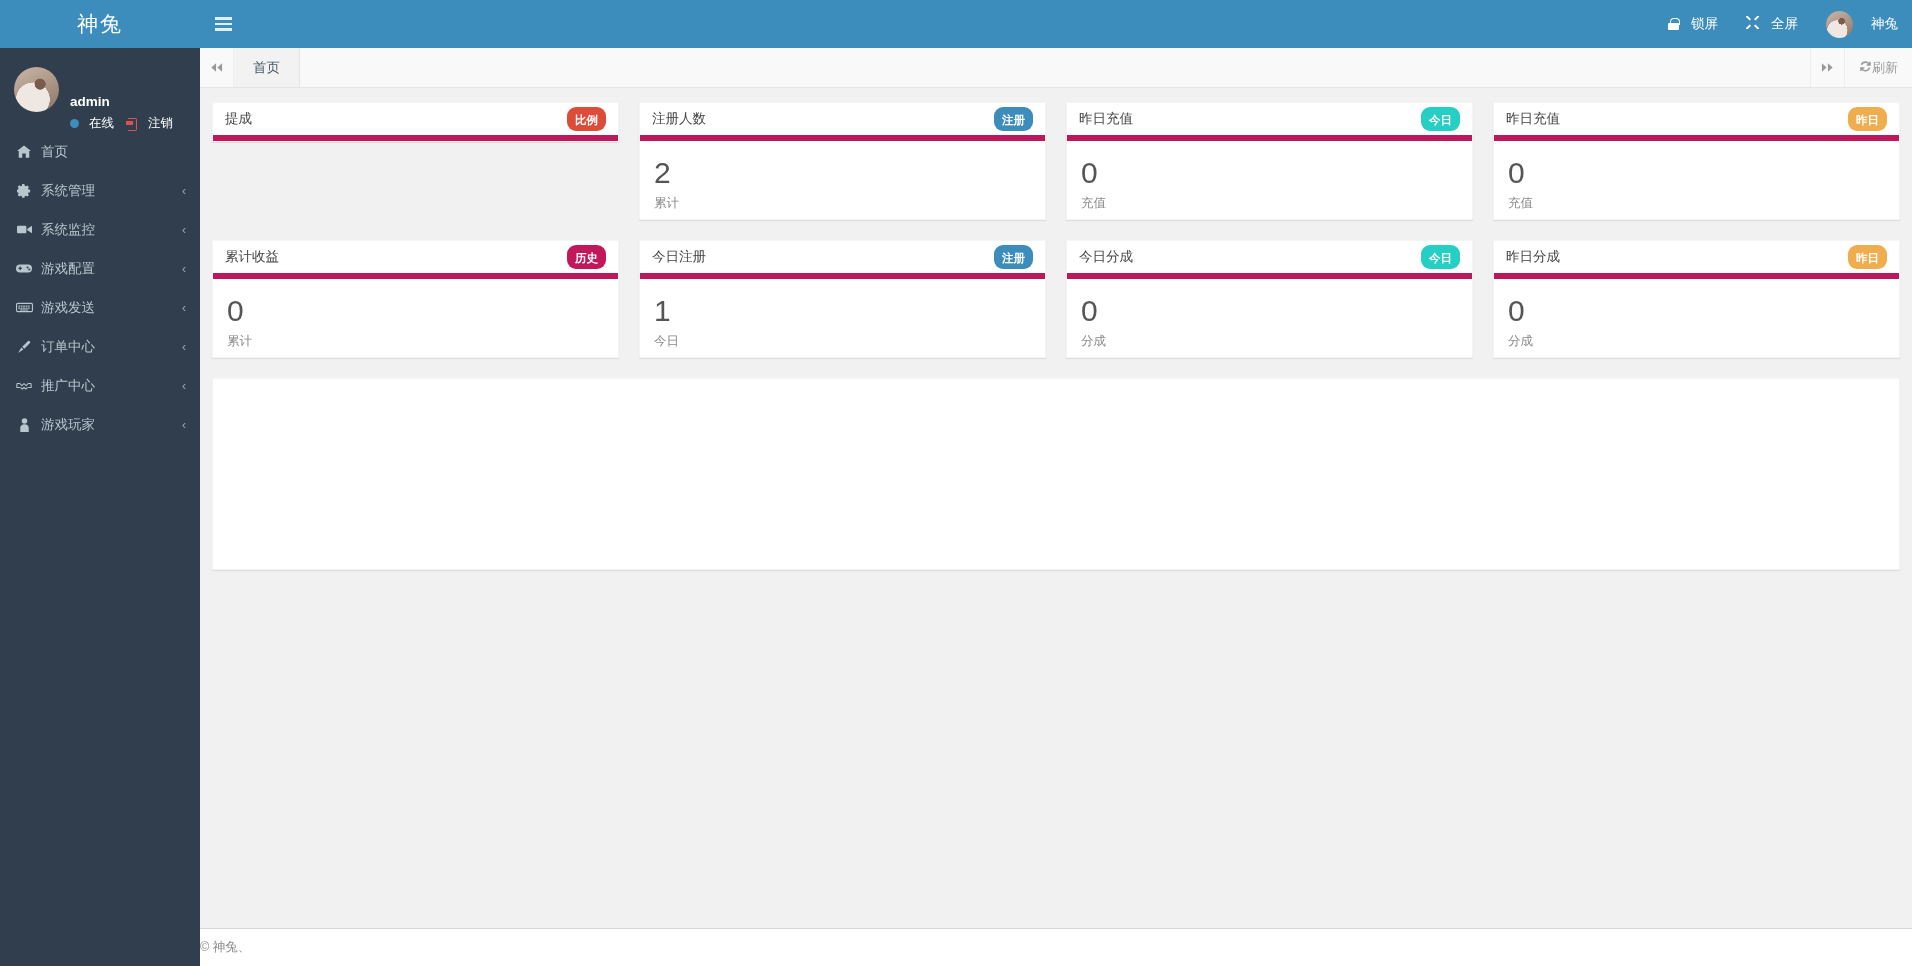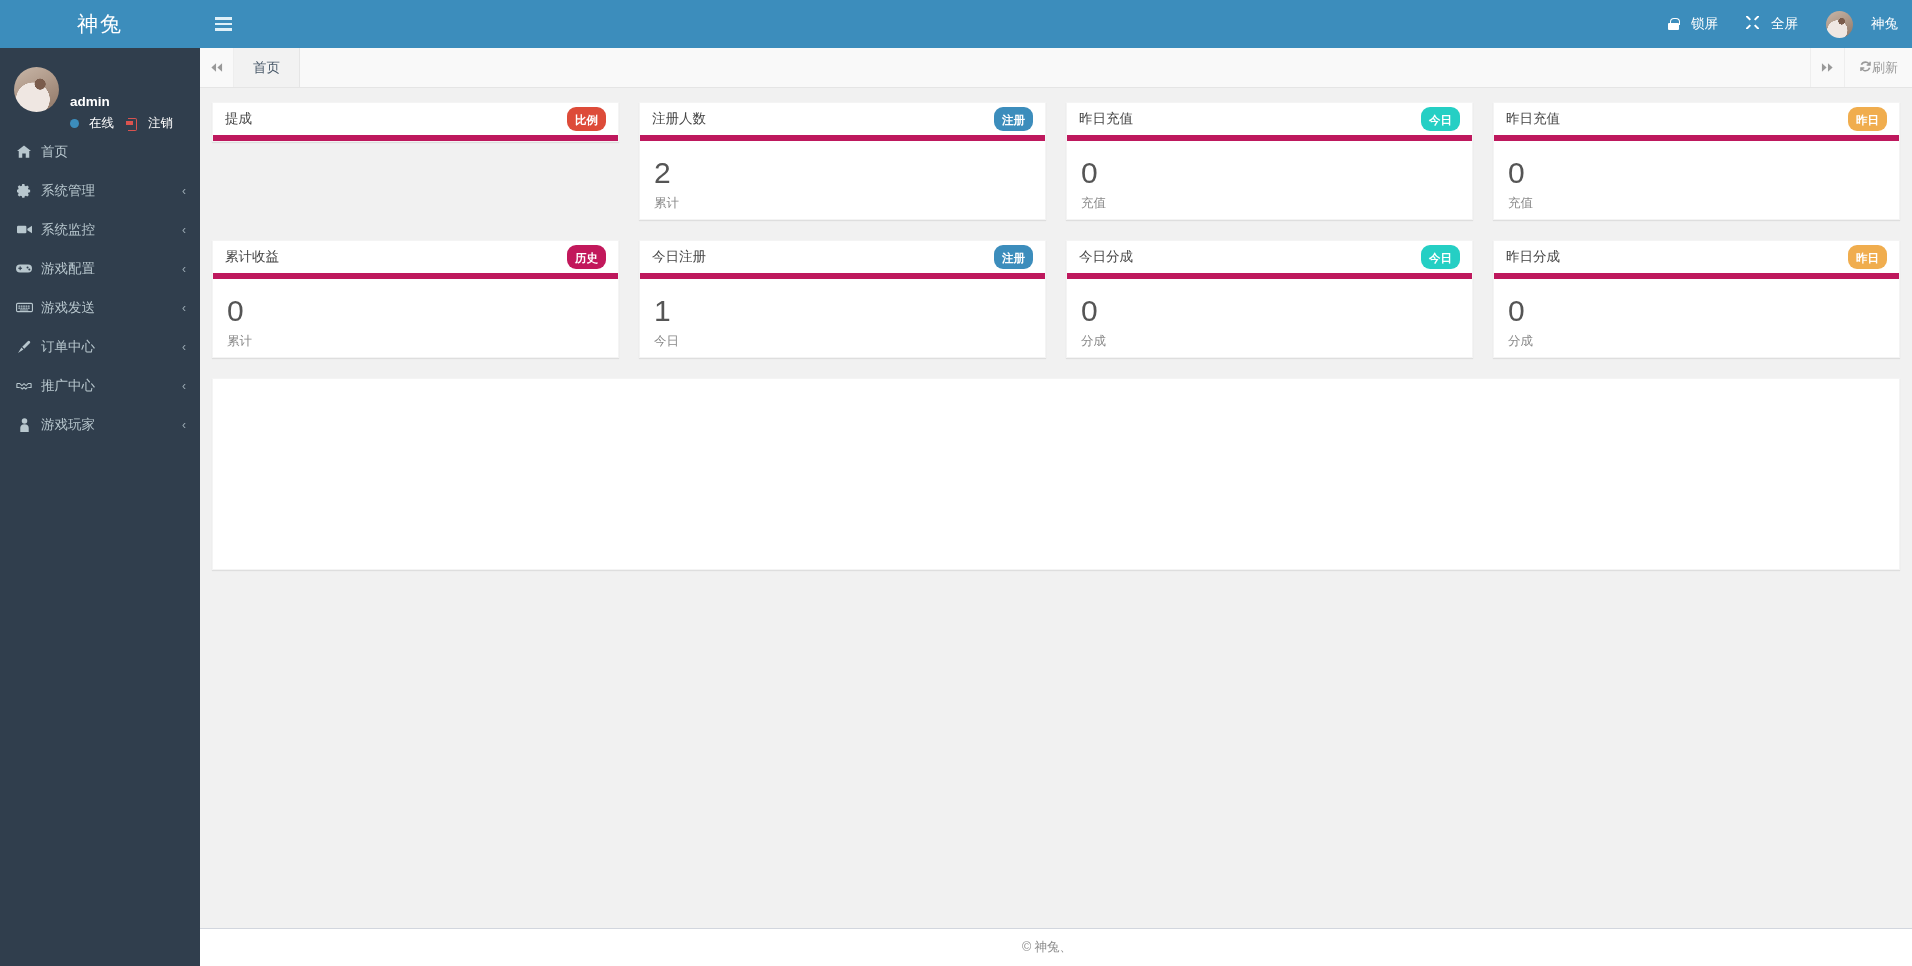--- a/index.html
+++ b/index.html
@@ -192,21 +192,21 @@
     border-bottom: 1px solid #f4f4f4;
   }
   .panel-title { font-size: 13.5px; color: #444; }
   .panel-body { height: 190px; }
 
   
   .footer {
     position: absolute; left: 200px; top: 928px;
     width: 1712px; height: 38px;
     background: #fff; border-top: 1px solid #d2d6de;
-    display: flex; align-items: center; justify-content: center;
+    display: flex; align-items: center; justify-content: flex-start;
     padding-right: 18px;
     font-size: 12.5px; color: #8b8b8b;
   }
 </style>
 </head>
 <body>
 
 <div class="sidebar">
   <div class="logo">
     <span>神兔</span>

